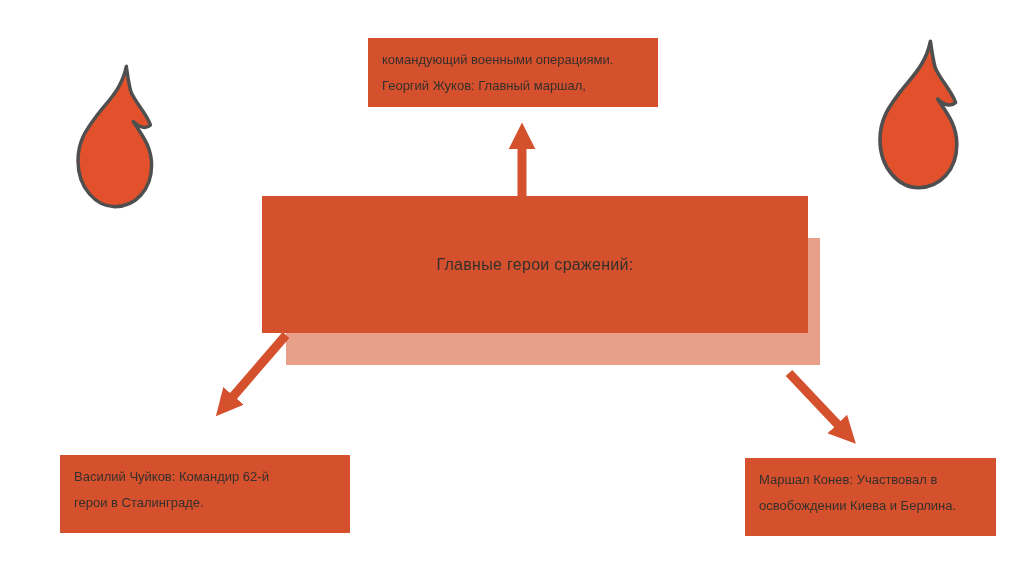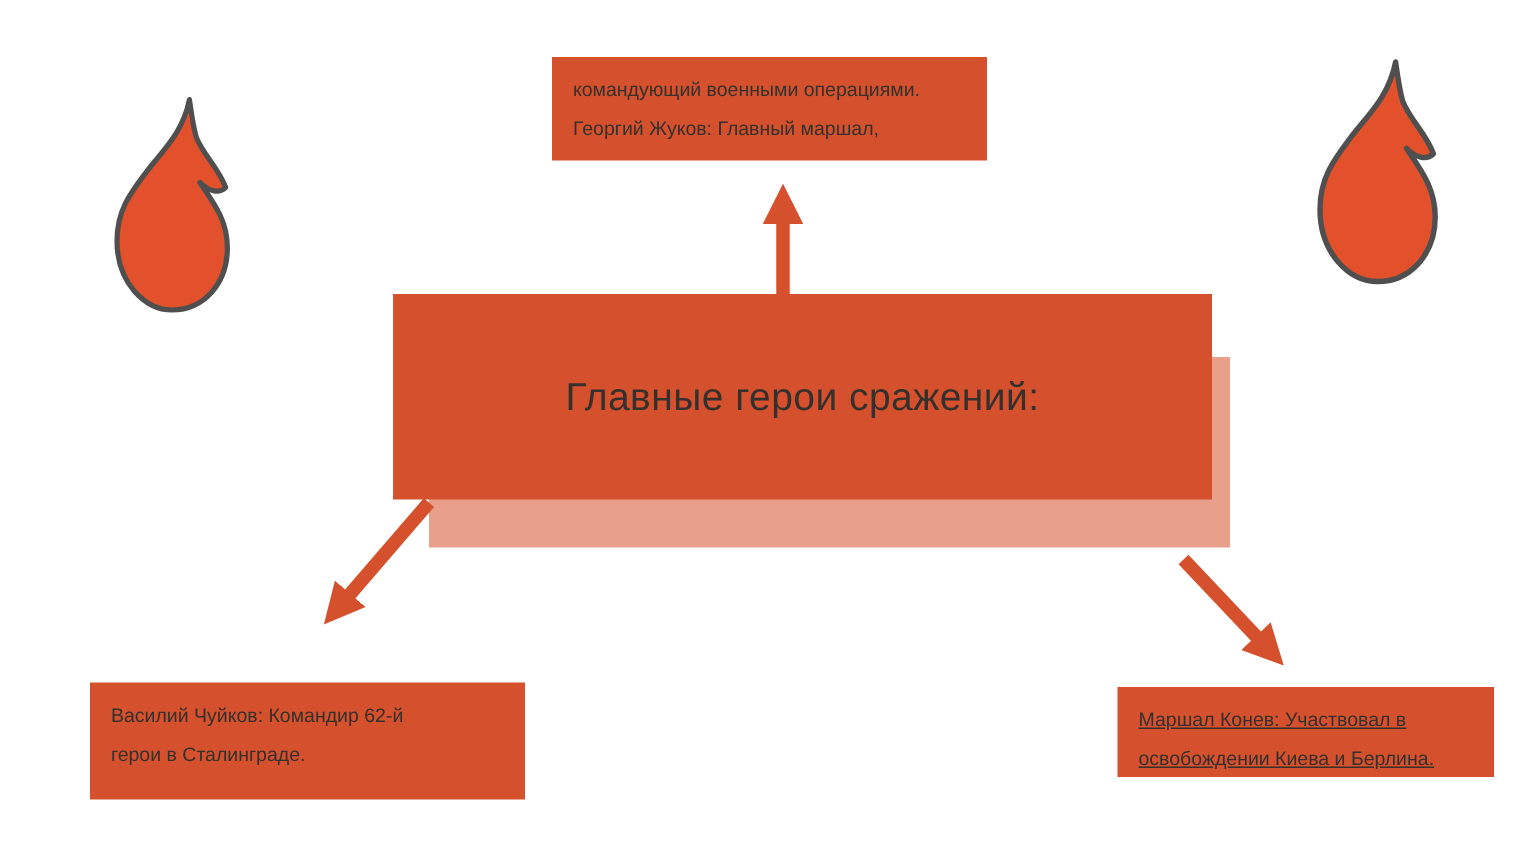--- a/index.html
+++ b/index.html
@@ -28,37 +28,37 @@
     position: absolute;
     background: var(--box-orange, #d5512d);
     color: var(--text, #35302c);
     font-size: 13px;
     line-height: 26px;
     padding: 9px 10px 0 14px;
     box-sizing: border-box;
   }
   .node-top { left: 368px; top: 38px;  width: 290px; height: 69px; }
   .node-bl  { left: 60px;  top: 455px; width: 290px; height: 78px; }
-  .node-br  { left: 745px; top: 458px; width: 251px; height: 60px; text-decoration: underline; }
+  .node-br  { left: 745px; top: 458px; width: 251px; height: 78px; }
 
   
   .shadow-box {
     position: absolute;
     left: 286px; top: 238px; width: 534px; height: 127px;
     background: var(--shadow-orange, #e9a08b);
   }
   .title-box {
     position: absolute;
     left: 262px; top: 196px; width: 546px; height: 137px;
     background: var(--box-orange, #d5512d);
     display: flex; align-items: center; justify-content: center;
   }
   .title-text {
     color: var(--text, #35302c);
-    font-size: 26px;
+    font-size: 16px;
     letter-spacing: 0.3px;
     text-align: right;
   }
 
   
   .arrow { position: absolute; overflow: visible; }
   .arrow line { stroke: var(--box-orange, #d5512d); stroke-width: 9; }
   .arrow-head { fill: var(--box-orange, #d5512d); }
   .arrow-up         { left: 509px; top: 112px; width: 26px; height: 86px; }
   .arrow-down-left  { left: 200px; top: 330px; width: 95px; height: 100px; }

